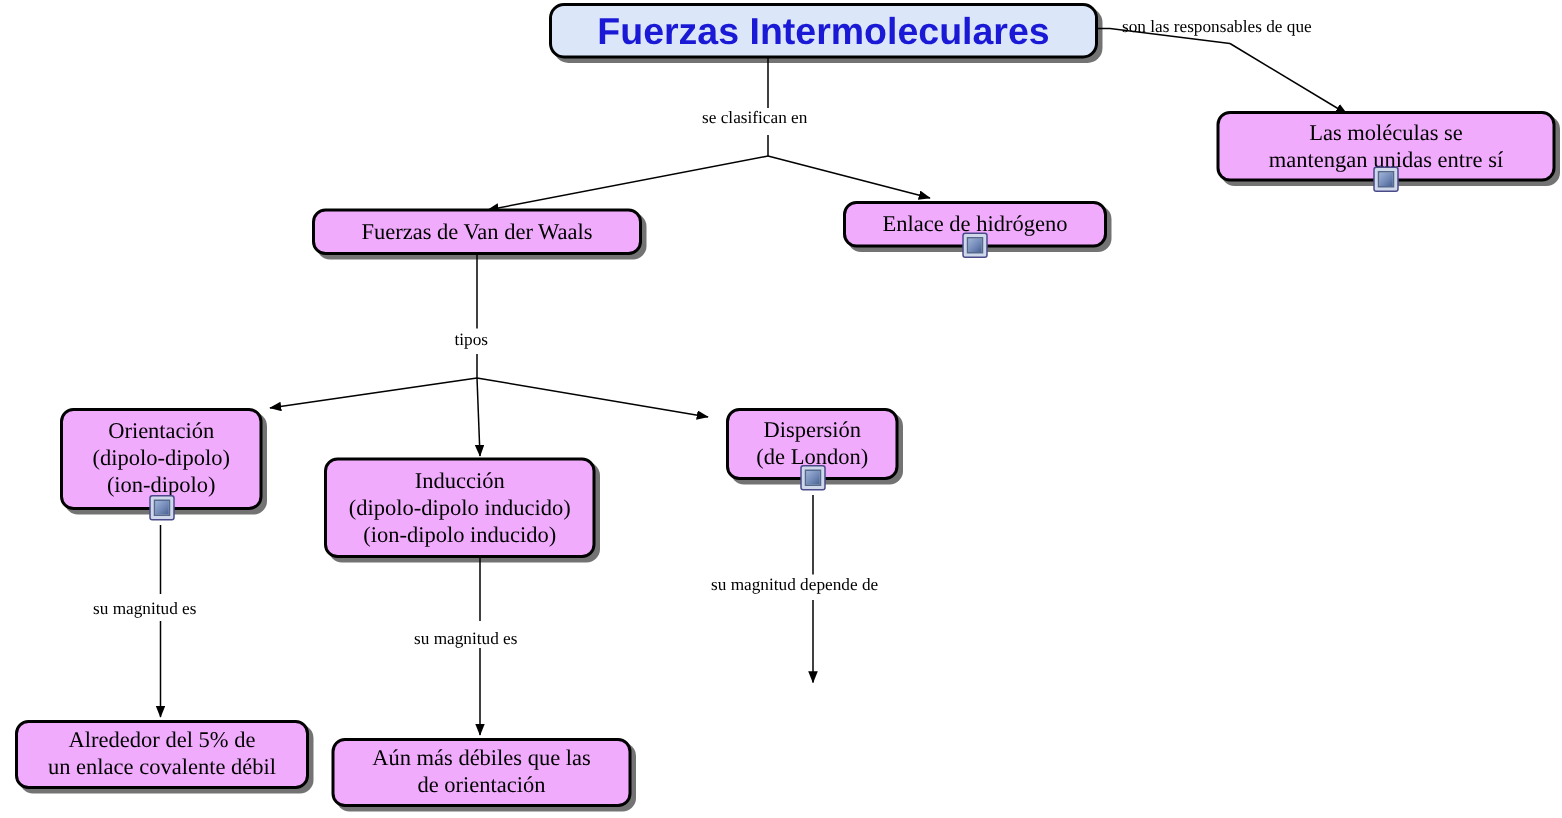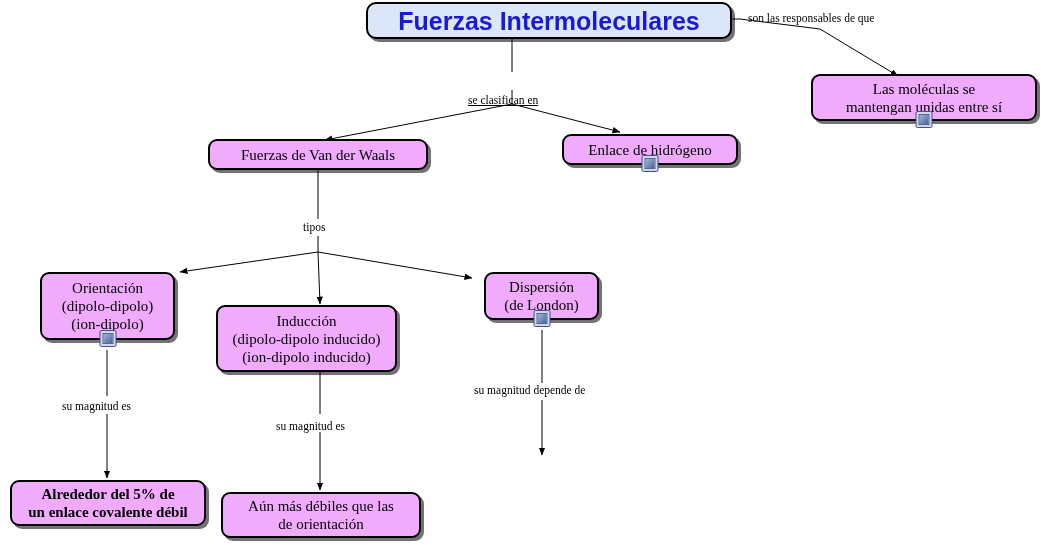--- a/index.html
+++ b/index.html
@@ -117,21 +117,21 @@
     <path d="M107,414 L107,478" stroke="#000000" stroke-width="1" fill="none" marker-end="url(#arrow)"></path>
 
     <path d="M320,372 L320,414" stroke="#000000" stroke-width="1" fill="none"></path>
     <path d="M320,432 L320,490" stroke="#000000" stroke-width="1" fill="none" marker-end="url(#arrow)"></path>
 
     <path d="M542,330 L542,383" stroke="#000000" stroke-width="1" fill="none"></path>
     <path d="M542,400 L542,455" stroke="#000000" stroke-width="1" fill="none" marker-end="url(#arrow)"></path>
   </svg>
 
   <div class="edge-label" style="left:748px; top:12px;">son las responsables de que</div>
-  <div class="edge-label" style="left:468px; top:94px;text-decoration:underline;">se clasifican en</div>
+  <div class="edge-label" style="left:468px; top:73px;">se clasifican en</div>
   <div class="edge-label" style="left:303px; top:221px;">tipos</div>
   <div class="edge-label" style="left:62px; top:400px;">su magnitud es</div>
   <div class="edge-label" style="left:276px; top:420px;">su magnitud es</div>
   <div class="edge-label" style="left:474px; top:384px;">su magnitud depende de</div>
 
   <div class="node title" style="left:330px; top:2px; width:366px; height:37px;">
     <span class="node-text">Fuerzas Intermoleculares</span>
   </div>
 
   <div class="node" style="left:811px; top:74px; width:226px; height:47px;">
@@ -161,21 +161,21 @@
 (dipolo-dipolo inducido)
 (ion-dipolo inducido)</span>
   </div>
 
   <div class="node" style="left:484px; top:272px; width:115px; height:48px;">
     <span class="node-text">Dispersión
 (de London)</span>
     <span class="res-icon"></span>
   </div>
 
-  <div class="node" style="left:10px; top:480px; width:196px; height:46px;font-weight:bold;">
+  <div class="node" style="left:10px; top:480px; width:196px; height:46px;">
     <span class="node-text">Alrededor del 5% de
 un enlace covalente débil</span>
   </div>
 
   <div class="node" style="left:221px; top:492px; width:200px; height:46px;">
     <span class="node-text">Aún más débiles que las
 de orientación</span>
   </div>
 
 

